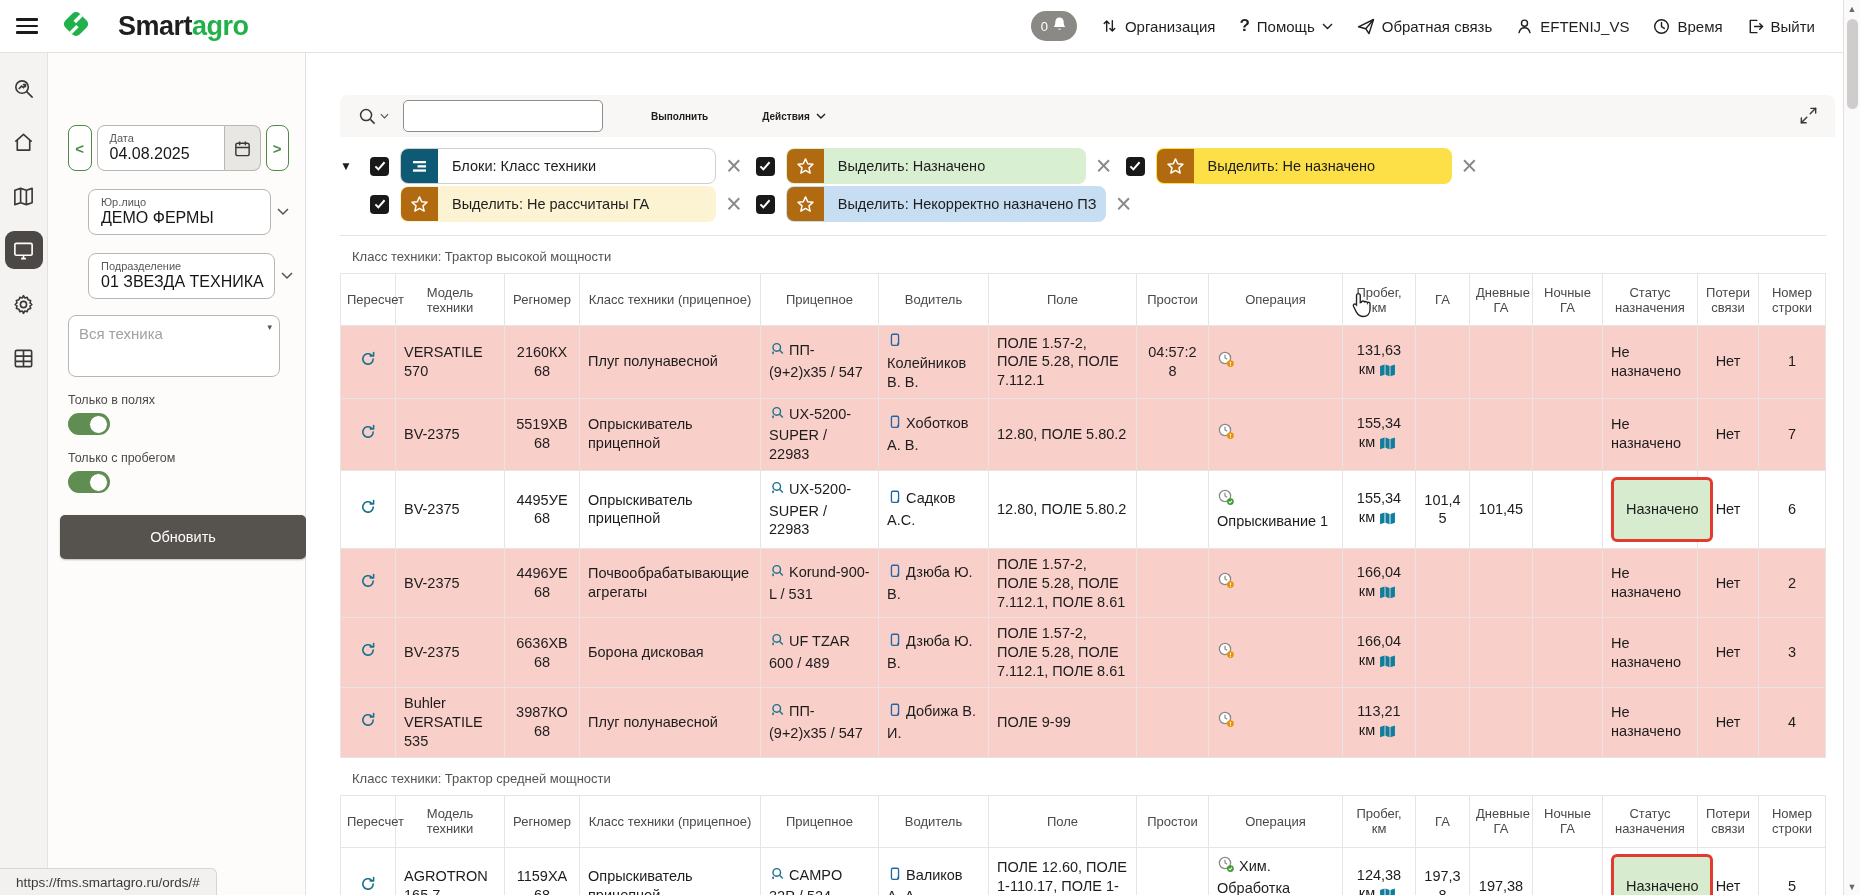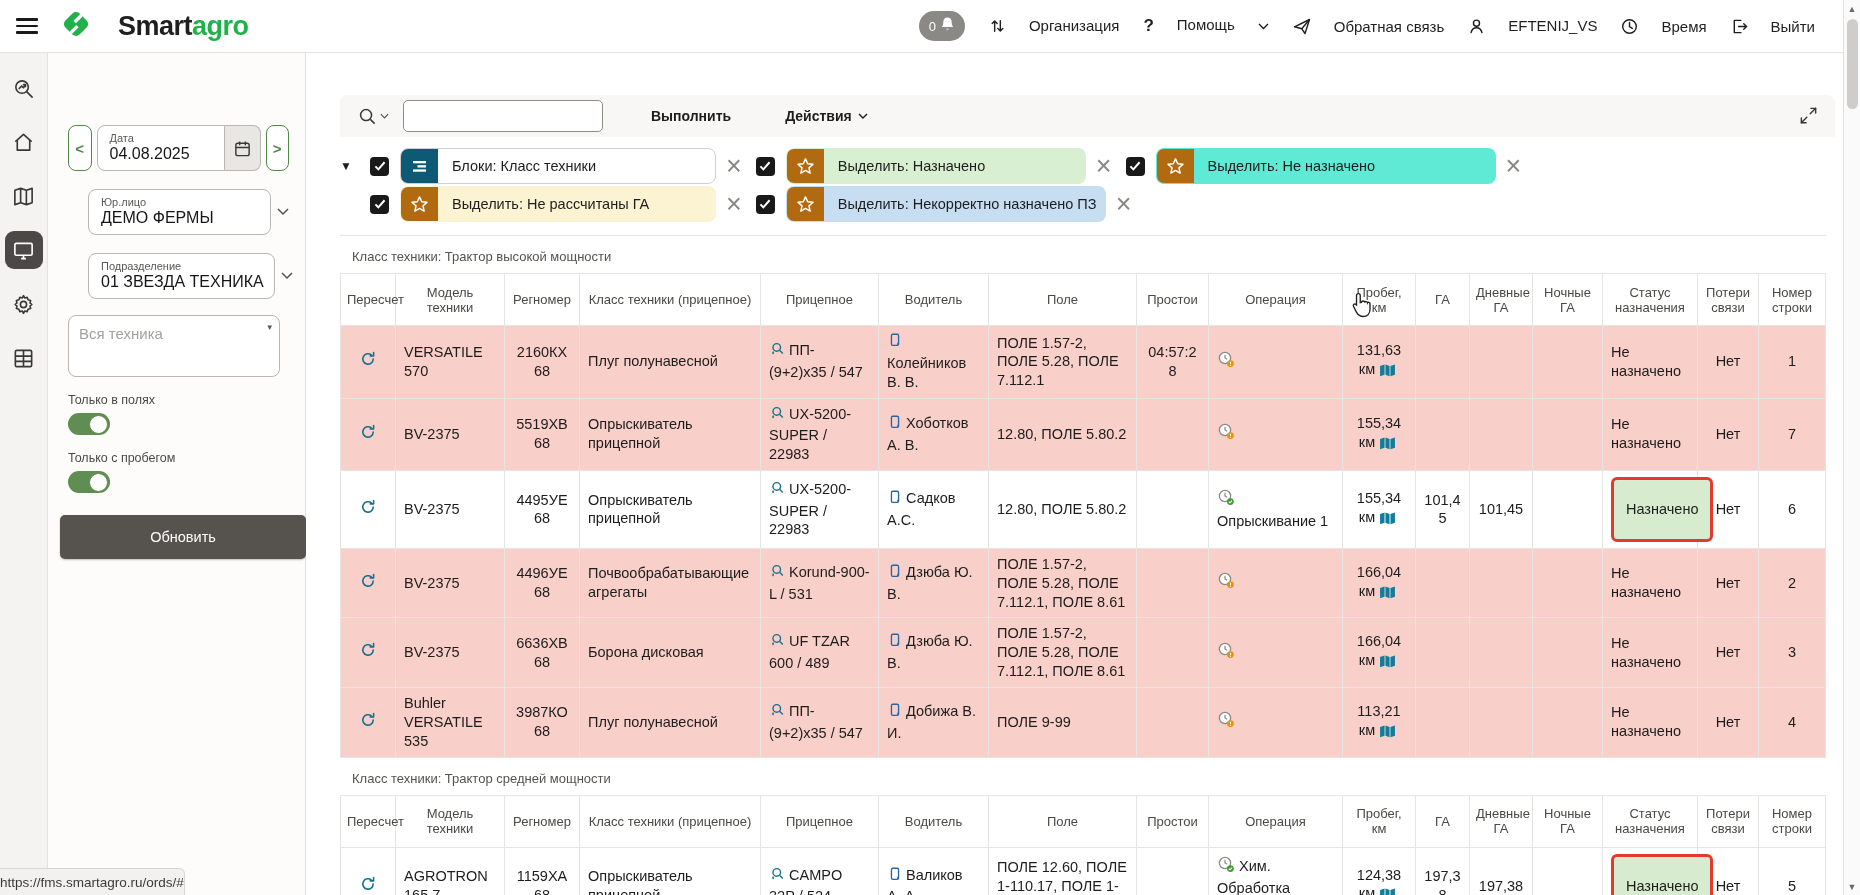--- a/index.html
+++ b/index.html
@@ -20,21 +20,21 @@
   .logo { display:flex; align-items:center; gap:24px; }
   .logo-text { font-size:27px; font-weight:bold; letter-spacing:-0.5px; }
   .logo-text .smart { color:#1f1f1f; }
   .logo-text .agro { color:#21b14b; }
   .topbar-right { margin-left:auto; display:flex; align-items:center; gap:24px; }
   .bell-pill {
     background:#8b8985; border-radius:15px; height:30px; min-width:46px;
     display:flex; align-items:center; justify-content:center; gap:4px; padding:0 9px; cursor:pointer;
   }
   .bell-pill .cnt { color:#fff; font-size:13px; }
-  .nav-item { display:flex; gap:23px; font-size:15px; color:#1f1f1f; cursor:pointer; white-space:nowrap; }
+  .nav-item { display:flex; align-items:center; gap:7px; font-size:15px; color:#1f1f1f; cursor:pointer; white-space:nowrap; }
   .nicon { display:flex; align-items:center; }
   
   .rail {
     position:absolute; left:0; top:53px; bottom:0; width:48px;
     background:#f5f3f1; border-right:1px solid #e4e2e0;
     display:flex; flex-direction:column; align-items:center; padding-top:16px; gap:16px;
   }
   .rail-btn { width:38px; height:38px; display:flex; align-items:center; justify-content:center; border-radius:9px; cursor:pointer; }
   .rail-btn.active { background:#4b4845; }
   
@@ -75,21 +75,21 @@
     font-size:14.5px; font-family:inherit; cursor:pointer; box-shadow:0 1px 2px rgba(0,0,0,.25);
   }
   
   .content { position:absolute; left:306px; top:53px; right:17px; bottom:0; background:#fff; overflow:hidden; }
   .toolbar {
     margin:42px 8px 0 34px; height:42px; background:#f8f7f5; border-radius:8px 8px 0 0;
     display:flex; align-items:center; padding:0 18px; position:relative;
   }
   .search-ic { display:flex; align-items:center; gap:3px; cursor:pointer; color:#55534f; }
   .search-input { margin-left:14px; width:200px; height:32px; border:1px solid #8f8d8a; border-radius:5px; background:#fff; font-family:inherit; font-size:14px; padding:0 8px; }
-  .tool-btn { margin-left:42px; background:none; border:none; font-family:inherit; font-size:14px; font-weight:bold; color:#1d1d1d; cursor:pointer; display:flex; align-items:center; gap:6px; }
+  .tool-btn { margin-left:42px; background:none; border:none; font-family:inherit; font-size:10px; font-weight:bold; color:#1d1d1d; cursor:pointer; display:flex; align-items:center; gap:6px; }
   .expand-btn { position:absolute; right:16px; top:10px; cursor:pointer; }
   
   .chips { margin:10px 8px 0 34px; }
   .chip-row { display:flex; align-items:center; height:38px; }
   .tri { width:16px; font-size:12px; color:#1d1d1d; cursor:pointer; }
   .tri-space { width:16px; }
   .cbox { margin-left:14px; width:19px; height:19px; background:#191919; border-radius:4px; display:flex; align-items:center; justify-content:center; cursor:pointer; flex:none; }
   .chip { margin-left:11px; height:36px; border-radius:8px; display:flex; align-items:center; overflow:hidden; border:1px solid transparent; flex:none;text-align:right; }
   .chip.outline { border-color:#d2d0ce; }
   .cicon { width:37px; height:36px; display:flex; align-items:center; justify-content:center; flex:none; }
@@ -113,21 +113,21 @@
   td.c { text-align:center; }
   .ic { display:inline-block; vertical-align:-3px; margin-right:3px; }
   .badge-assigned {
     display:inline-block; background:#d7ecce; border:3px solid #e23a2e; border-radius:6px;
     padding:20px 12px; min-width:96px; text-align:left; font-size:14.5px;
   }
   
   .status-tip {
     position:absolute; left:0; bottom:0; height:27px; background:#f2f1ef; border:1px solid #d8d6d4;
     border-left:none; border-bottom:none; border-top-right-radius:6px; display:flex; align-items:center;
-    padding:0 0; font-size:13.5px; color:#3c3a38; z-index:20;
+    padding:0 16px; font-size:13.5px; color:#3c3a38; z-index:20;
   }
   .scrollbar {
     position:absolute; right:0; top:0; bottom:0; width:17px; background:#fbfafa; border-left:1px solid #e2e0de; z-index:15;
   }
   .sb-arrow { width:100%; height:17px; display:flex; align-items:center; justify-content:center; font-size:9px; color:#6b6966; cursor:pointer; }
   .sb-arrow.down { position:absolute; bottom:0; }
   .sb-thumb { position:absolute; top:19px; left:3px; width:11px; height:90px; background:#cfcdcb; border-radius:6px; cursor:grab; }
   .hand-cursor { position:absolute; left:1350px; top:292px; z-index:30; pointer-events:none; }
 </style>
 </head>
@@ -379,21 +379,21 @@
             </svg>
           </span>
         <span class="chip-label">Выделить: Назначено</span>
       </div>
       <span class="chip-x">×</span>
       <span class="cbox">
           <svg width="12" height="10" viewBox="0 0 14 12" fill="none" stroke="#fff" stroke-width="2.4">
             <path d="M1.5 6.5 5 10 12.5 1.5"></path>
           </svg>
         </span>
-      <div class="chip" style="width: 340px; background: #5eead4;">
+      <div class="chip" style="width: 296px; background: #fde047;">
         <span class="cicon star">
             <svg width="19" height="19" viewBox="0 0 18 18" fill="none" stroke="#fff" stroke-width="1.4" stroke-linejoin="round">
               <path d="M9 1.8l2.1 4.6 5 .5-3.8 3.4 1.1 4.9L9 12.7l-4.4 2.5 1.1-4.9L1.9 6.9l5-.5z"></path>
             </svg>
           </span>
         <span class="chip-label">Выделить: Не назначено</span>
       </div>
       <span class="chip-x">×</span>
     </div>
     <div class="chip-row">

